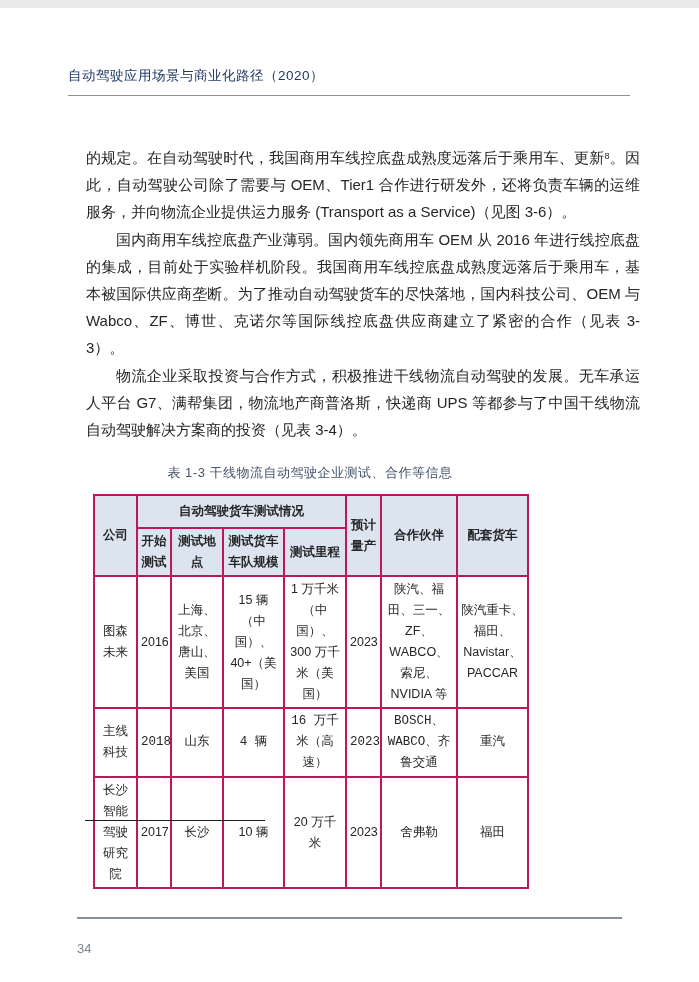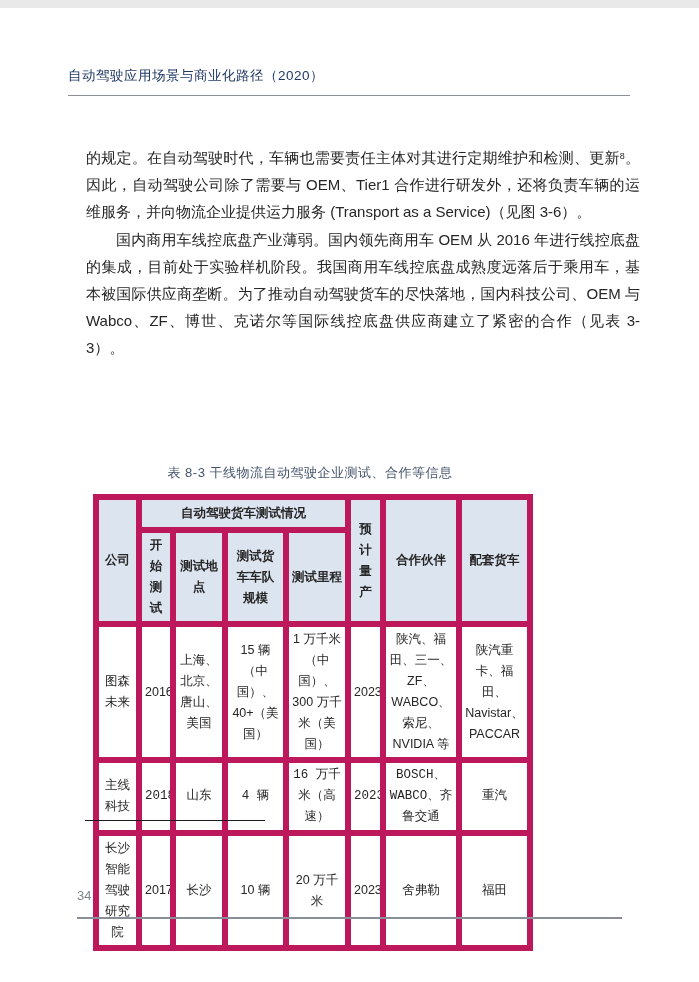--- a/index.html
+++ b/index.html
@@ -41,21 +41,21 @@
   }
   
   table.tbl{
     position:absolute;left:93px;top:486px;width:434px;
     border-collapse:collapse;table-layout:fixed;
     font-size:12.5px;color:#262626;
     border-top:2px solid #1a1a1a;
     border-bottom:2px solid #1a1a1a;
   }
   table.tbl th,table.tbl td{
-    border:6px solid #be185d;
+    border:2px solid #be185d;
     text-align:center;vertical-align:middle;
     padding:2px 3px;line-height:21px;
     overflow:hidden;
   }
   table.tbl thead{border-bottom:2px solid #1a1a1a;}
   table.tbl th{
     background:#DCE4F0;
     font-weight:bold;
   }
   tr.hr1{height:33px;}
@@ -72,38 +72,39 @@
     position:absolute;left:85px;top:818px;width:556px;
     font-size:11.5px;line-height:22px;color:#262626;
     text-align:justify;
   }
   
   .footer-rule{
     position:absolute;left:77px;top:909px;width:545px;height:2px;
     background:#898f99;
   }
   .page-number{
-    position:absolute;left:77px;top:880px;
+    position:absolute;left:77px;top:933px;
     font-size:13px;color:#7f8590;
   }
 </style>
 </head>
 <body>
 
 <div class="page">
 
   <div class="ph-title">自动驾驶应用场景与商业化路径（2020）</div>
   <div class="ph-rule"></div>
 
   <div class="body-text">
-    <p><span>的规定。在自动驾驶时代，车辆也需要责任主体对其进行定期维护和检测、更新</span><sup class="fnref">8</sup><span>。因此，自动驾驶公司除了需要与 OEM、Tier1 合作进行研发外，还将负责车辆的运维服务，并向物流企业提供运力服务 (Transport as a Service)（见图 3-6）。</span></p>
+    <p><span>的规定。在自动驾驶时代，我国商用车线控底盘成熟度远落后于乘用车、更新</span><sup class="fnref">8</sup><span>。因此，自动驾驶公司除了需要与 OEM、Tier1 合作进行研发外，还将负责车辆的运维服务，并向物流企业提供运力服务 (Transport as a Service)（见图 3-6）。</span></p>
     <p class="indent">国内商用车线控底盘产业薄弱。国内领先商用车 OEM 从 2016 年进行线控底盘的集成，目前处于实验样机阶段。我国商用车线控底盘成熟度远落后于乘用车，基本被国际供应商垄断。为了推动自动驾驶货车的尽快落地，国内科技公司、OEM 与 Wabco、ZF、博世、克诺尔等国际线控底盘供应商建立了紧密的合作（见表 3-3）。</p>
+    <p class="indent">物流企业采取投资与合作方式，积极推进干线物流自动驾驶的发展。无车承运人平台 G7、满帮集团，物流地产商普洛斯，快递商 UPS 等都参与了中国干线物流自动驾驶解决方案商的投资（见表 3-4）。</p>
   </div>
 
-  <div class="tbl-caption">表 8-3 干线物流自动驾驶企业测试、合作等信息</div>
+  <div class="tbl-caption">表 1-3 干线物流自动驾驶企业测试、合作等信息</div>
 
   <table class="tbl">
     <colgroup>
       <col style="width:43px">
         <col style="width:34px">
         <col style="width:52px">
         <col style="width:61px">
       <col style="width:62px">
         <col style="width:35px">
         <col style="width:76px">

